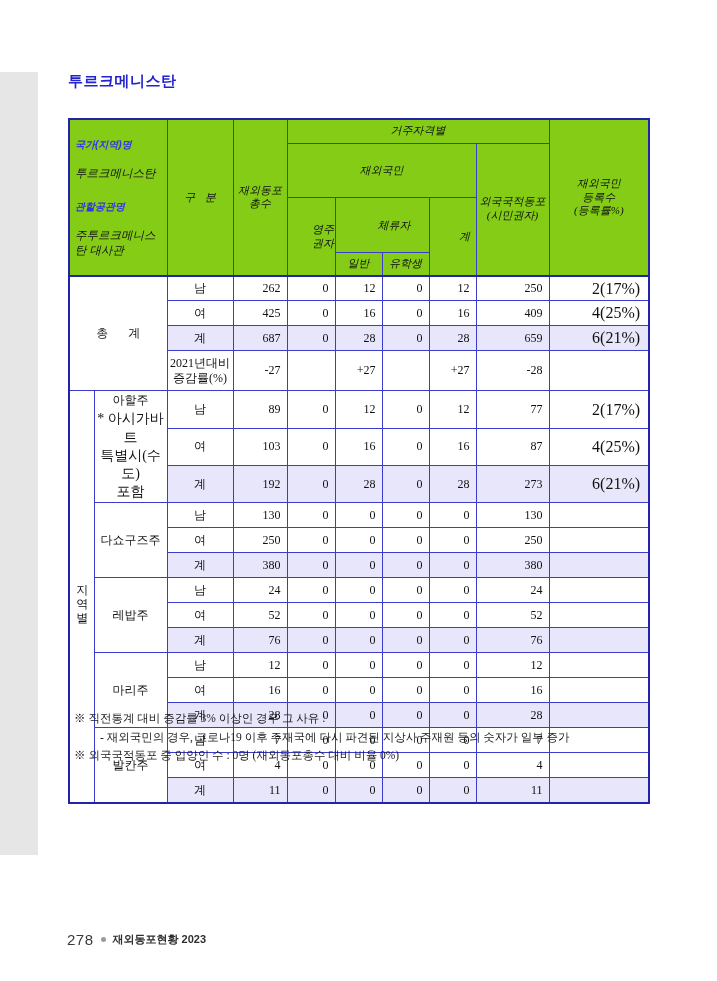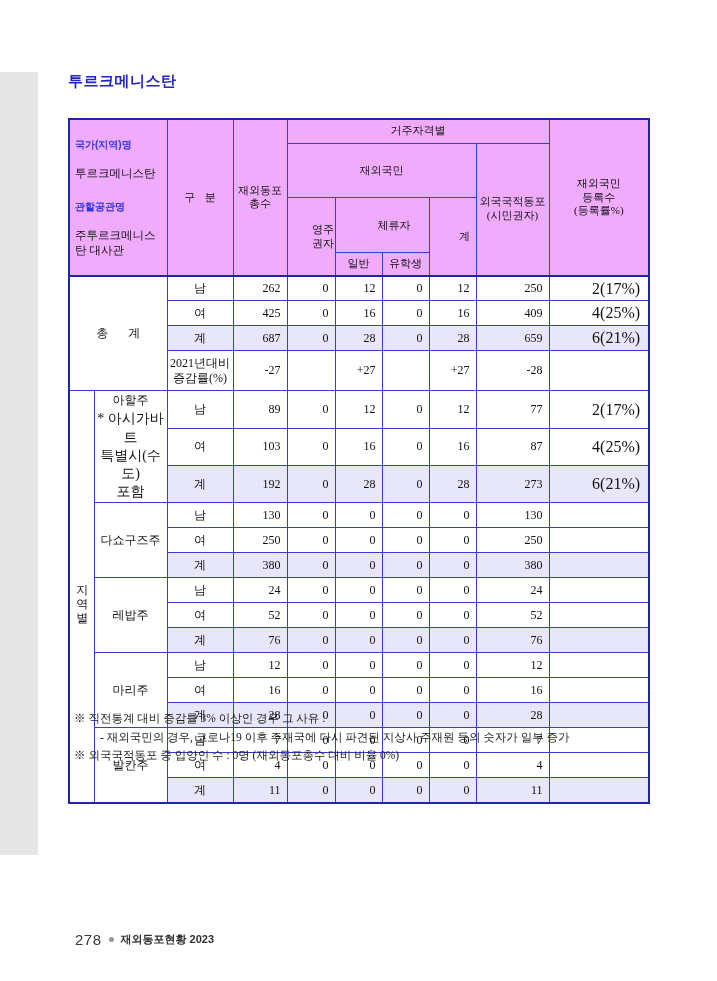--- a/index.html
+++ b/index.html
@@ -24,21 +24,21 @@
   }
   table.stats {
     position:absolute; left:68px; top:118px; width:580px;
     border-collapse:collapse; table-layout:fixed;
     border:2px solid #2222aa;
     font-size:12px;
   }
   table.stats td, table.stats th {
     border:1px solid #3c3ccc; font-weight:normal; overflow:hidden;
   }
-  thead th { background:#f0abfc; text-align:center; font-size:11px; line-height:1.25; white-space:pre-line; }
+  thead th { background:#84cc16; text-align:center; font-size:11px; line-height:1.25; white-space:pre-line;font-style:italic; }
   thead tr.h1 th { height:24px; }
   thead tr.h2 th { height:24px; }
   thead tr.h3 th { height:24px;padding-left:24px; }
   thead tr.h4 th { height:23px; }
   thead { border-bottom:2px solid #2222aa; }
   th.info-cell { text-align:left; vertical-align:top; padding:5px 4px 4px 5px; }
   .info-label { font-family:"Liberation Sans","DejaVu Sans",sans-serif; font-size:10px; font-weight:bold; color:#3535e8; }
   .info-name  { font-size:11.5px; color:#111; line-height:1.25; margin:1px 0 7px 0; }
   .info-name:last-child { margin-bottom:0; }
   th.gap { word-spacing:0.6em; }
@@ -53,21 +53,21 @@
   td.sec-cell { text-align:center; vertical-align:middle; padding:1px; }
   td.sec-cell.wide .sec-name { word-spacing:1.4em; }
   .sec-name { font-size:12px; }
   .sec-note { font-size:14px; line-height:1.3; white-space:pre-line; color:#111; margin-top:1px;font-family:Liberation Serif, serif; }
   td.gubun { text-align:center; font-size:12px; white-space:pre-line; line-height:1.25; }
   td.num { text-align:right; padding-right:6px; font-size:12px; }
   td.reg { text-align:right; padding-right:8px; font-size:16px; }
   .notes { position:absolute; left:74px; top:709px; width:582px; font-size:11.5px; line-height:1.62; color:#1a1a1a; }
   .note.sub { padding-left:26px; }
   .page-footer {
-    position:absolute; left:75px; top:931px;
+    position:absolute; left:67px; top:931px;
     display:flex; align-items:center; gap:7px;
     font-family:"Liberation Sans","DejaVu Sans",sans-serif;
   }
   .page-num { font-size:15px; color:#3a3a3a; letter-spacing:0.5px; }
   .footer-dot { width:5px; height:5px; border-radius:50%; background:#9a9a9a; display:inline-block; }
   .book-title { font-size:11px; font-weight:bold; color:#2e2e2e; }
 </style>
 </head>
 <body>
 

